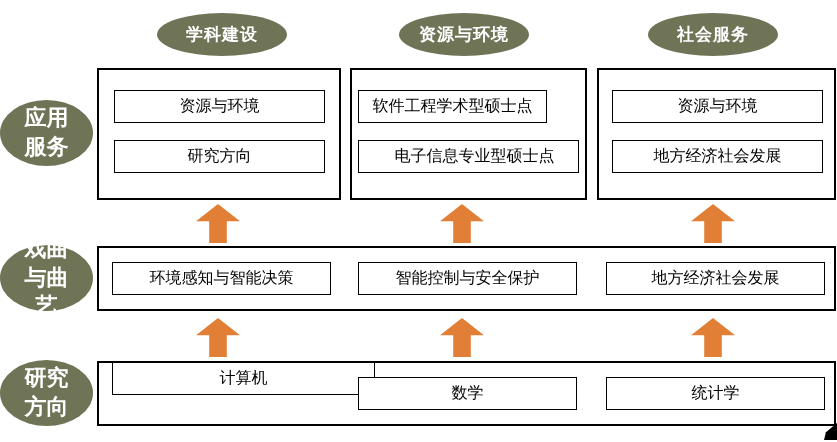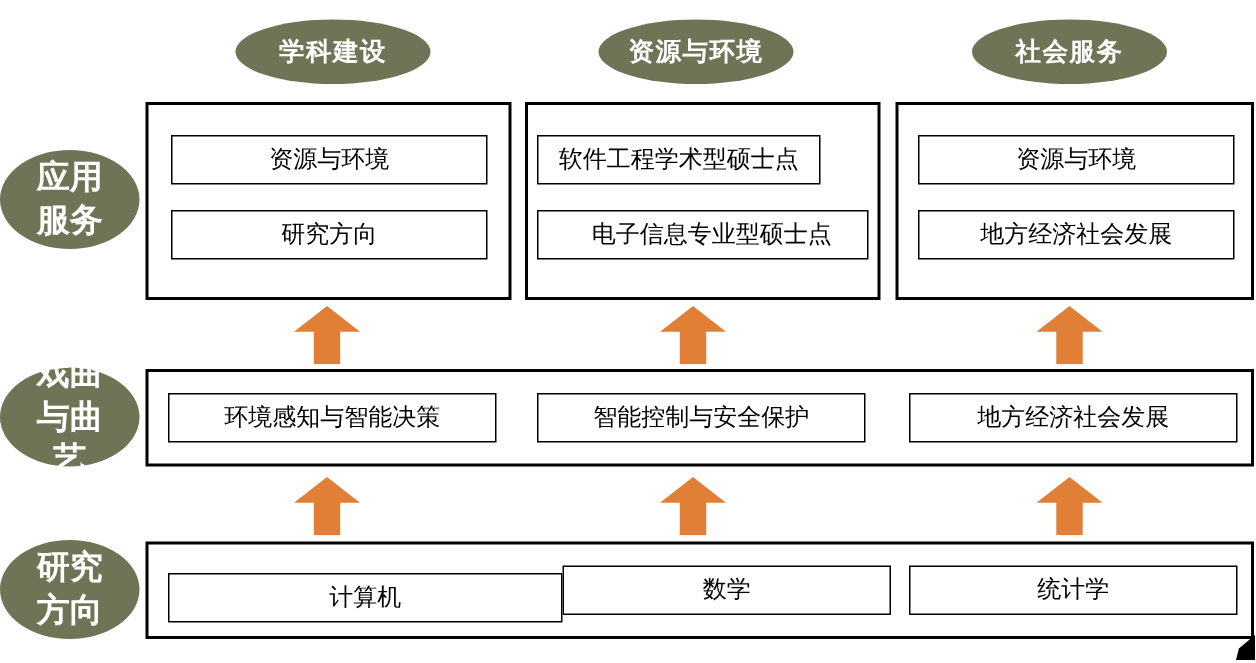--- a/index.html
+++ b/index.html
@@ -110,19 +110,19 @@
   <div class="outer-box" style="left:97px; top:246px; width:739px; height:65px;"></div>
   <div class="inner-box" style="left:112px; top:262px; width:219px; height:33px;">环境感知与智能决策</div>
   <div class="inner-box" style="left:358px; top:262px; width:219px; height:33px;">智能控制与安全保护</div>
   <div class="inner-box" style="left:606px; top:262px; width:219px; height:33px;">地方经济社会发展</div>
 
   <div class="up-arrow" style="left:196px; top:318px;"></div>
   <div class="up-arrow" style="left:440px; top:318px;"></div>
   <div class="up-arrow" style="left:691px; top:318px;"></div>
 
   <div class="outer-box" style="left:97px; top:361px; width:739px; height:65px;"></div>
-  <div class="inner-box" style="left:112px; top:382px; width:263px; height:33px;">计算机</div>
-  <div class="inner-box" style="left:358px; top:377px; width:219px; height:33px;margin-left:17px;">数学</div>
+  <div class="inner-box" style="left:112px; top:362px; width:263px; height:33px;">计算机</div>
+  <div class="inner-box" style="left:358px; top:377px; width:219px; height:33px;">数学</div>
   <div class="inner-box" style="left:606px; top:377px; width:219px; height:33px;">统计学</div>
 
   <div class="corner-artifact"></div>
 
 </div>
 
 </body></html>

